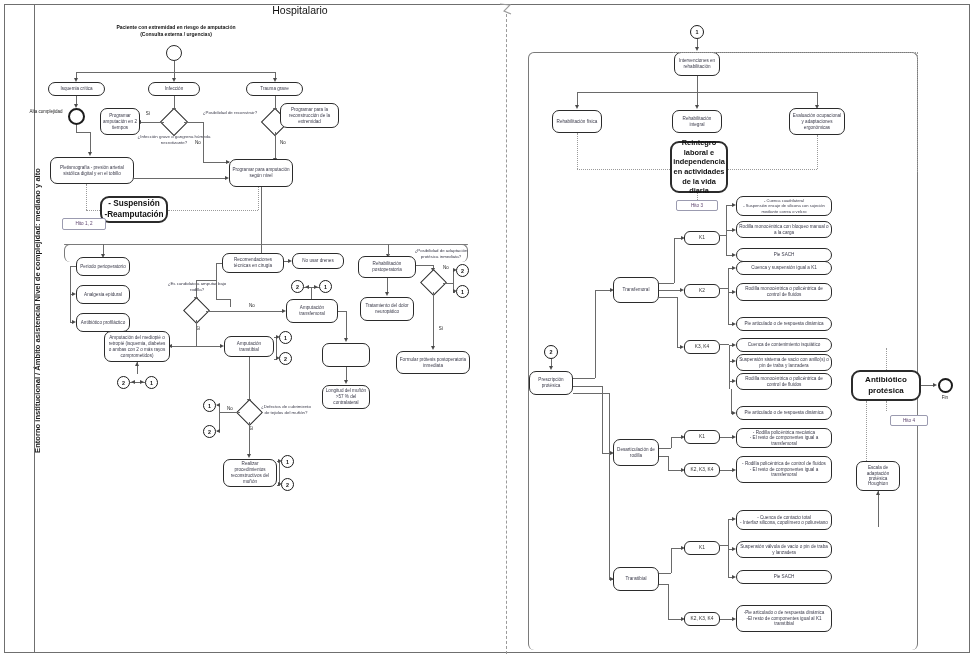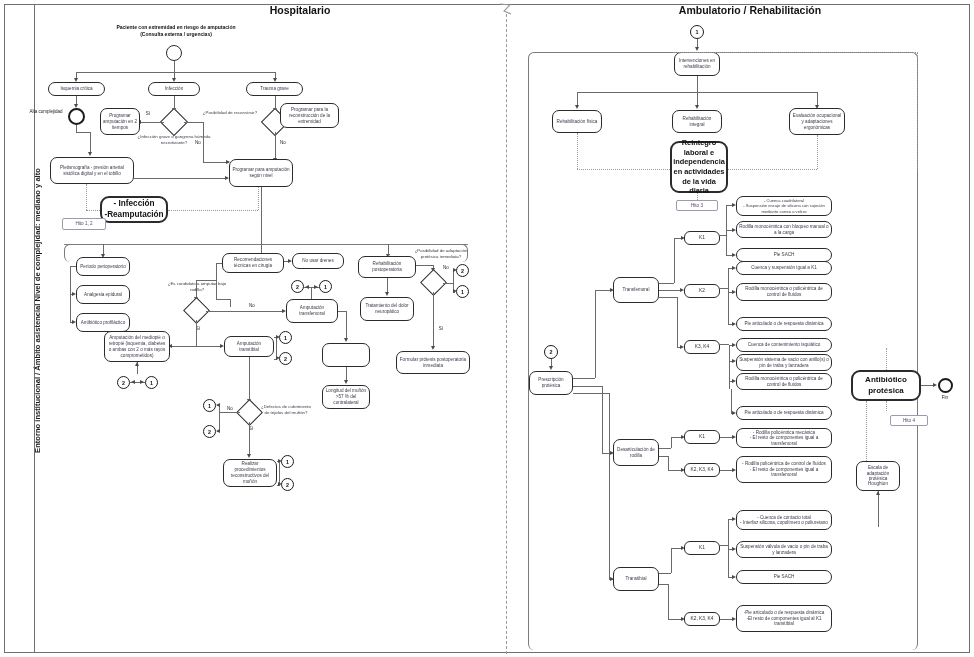--- a/index.html
+++ b/index.html
@@ -7,21 +7,21 @@
   #canvas{position:relative;width:974px;height:657px;background:#fff;overflow:hidden;}
 
   .outer-frame{position:absolute;left:4px;top:4px;width:966px;height:649px;border:1px solid #6f6f6f;box-sizing:border-box;}
   .lane-label-box{position:absolute;left:5px;top:5px;width:30px;height:647px;border-right:1px solid #6f6f6f;box-sizing:border-box;}
   .lane-label{position:absolute;left:-268px;top:300px;width:600px;transform:rotate(-90deg);transform-origin:center center;
       text-align:center;font-size:7.6px;font-weight:bold;color:#1b1b1b;line-height:11px;}
 
   .sep{position:absolute;left:506px;top:14px;width:0;height:640px;border-left:1px dashed #9a9a9a;}
   .sep-kink{position:absolute;left:498px;top:2px;width:18px;height:20px;}
 
-  .panel-title{position:absolute;font-size:10.5px;font-weight:bold;color:#111;text-align:center;}
+  .panel-title{position:absolute;font-size:10.5px;font-weight:normal;color:#111;text-align:center;}
   .ptitle-left{left:170px;top:4px;width:260px;}
   .ptitle-right{left:600px;top:4px;width:300px;}
 
   
   .node{position:absolute;box-sizing:border-box;border:1.3px solid #2b2b2b;border-radius:7px;background:#fff;
         display:flex;align-items:center;justify-content:center;text-align:center;
         font-size:4.6px;line-height:6px;color:#3a3a4a;padding:1px 2px;}
   .node.thin{border-width:1px;}
   .node.big{font-size:8.2px;line-height:10.5px;font-weight:bold;color:#111;border-width:2px;border-radius:9px;}
   .node.hito{border:1px solid #9b9bb0;border-radius:2px;font-size:4.6px;color:#5a3f6b;background:#fff;}
@@ -67,21 +67,20 @@
     <div class="lane-label">Entorno institucional / Ámbito asistencial
 Nivel de complejidad: mediano y alto</div>
   </div>
 
   <div class="sep"></div>
   <svg class="sep-kink" viewBox="0 0 18 20">
     <path d="M2 2 L12 3 L6 9 L13 12" fill="none" stroke="#9a9a9a" stroke-width="1.1"></path>
   </svg>
 
   <div class="panel-title ptitle-left">Hospitalario</div>
-  <div class="panel-title ptitle-right">Ambulatorio / Rehabilitación</div>
 
   <div class="headerlabel" style="left:108px;top:24px;width:136px;">Paciente con extremidad en riesgo de amputación
 (Consulta externa / urgencias)</div>
   <div class="circ start" style="left:166px;top:45px;width:16px;height:16px;"></div>
 
   <div class="ln lnv" style="left:174px;top:61px;height:11px;"></div>
   <div class="ln lnh" style="left:76px;top:72px;width:199px;"></div>
   <div class="ln lnv" style="left:76px;top:72px;height:7px;"></div>
   <div class="ln lnv" style="left:174px;top:72px;height:7px;"></div>
   <div class="ln lnv" style="left:275px;top:72px;height:7px;"></div>
@@ -133,21 +132,21 @@
   <div class="arrow ar-d" style="left:273px;top:158px;"></div>
   <div class="txt lbl" style="left:277px;top:140px;width:12px;">No</div>
 
   <div class="node" style="left:229px;top:159px;width:64px;height:28px;">Programar para amputación según nivel</div>
 
   <div class="ln lnh" style="left:134px;top:178px;width:93px;"></div>
   <div class="arrow ar-r" style="left:225px;top:175.5px;"></div>
 
   <div class="dot-v" style="left:86px;top:184px;height:26px;"></div>
   <div class="dot-h" style="left:86px;top:210px;width:16px;"></div>
-  <div class="node big" style="left:100px;top:196px;width:68px;height:27px;white-space:pre-line;">- Infección
+  <div class="node big" style="left:100px;top:196px;width:68px;height:27px;white-space:pre-line;">- Suspensión
 -Reamputación</div>
   <div class="dot-h" style="left:168px;top:210px;width:90px;"></div>
   <div class="dot-v" style="left:258px;top:187px;height:23px;"></div>
   <div class="node hito" style="left:62px;top:218px;width:44px;height:12px;">Hito 1, 2</div>
 
   <div class="grp" style="left:64px;top:244px;width:404px;height:1px;border-bottom:none;border-left:none;border-right:none;"></div>
   <div class="grp" style="left:64px;top:244px;width:404px;height:18px;border-bottom:none;"></div>
 
   <div class="ln lnv" style="left:261px;top:187px;height:57px;"></div>
 

